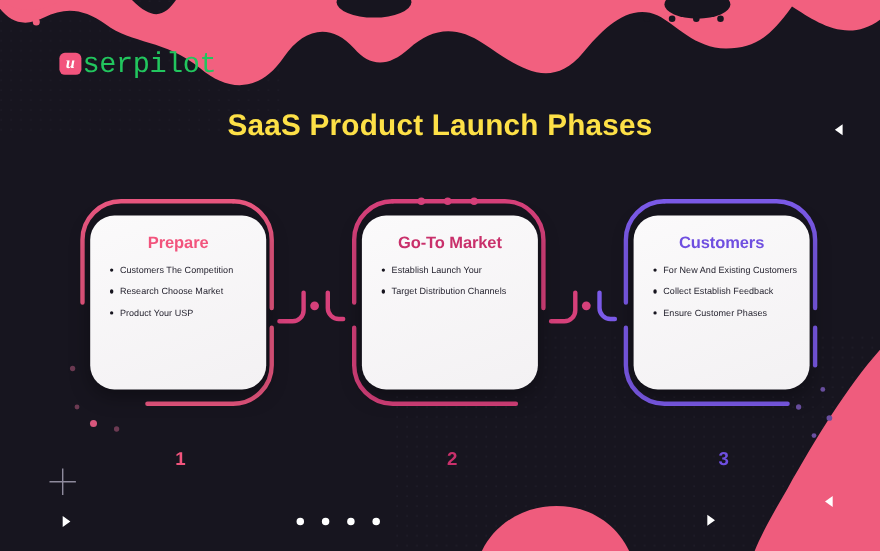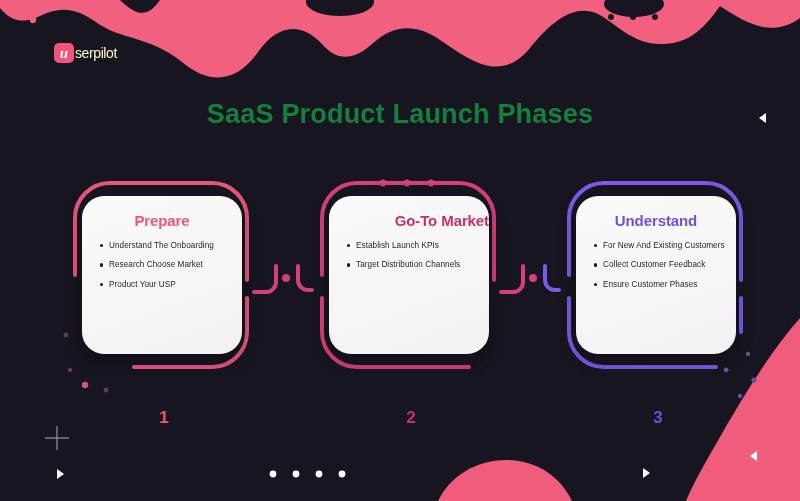--- a/index.html
+++ b/index.html
@@ -43,34 +43,35 @@
     color: #ffffff;
     font-family: "Liberation Serif", serif;
     font-style: italic;
     font-weight: bold;
     font-size: 15px;
     line-height: 20px;
     text-align: center;
     margin-right: 1px;
   }
   .logo-text {
-    color: #fef9c3;
-    font-size: 14px;
+    color: #22c55e;
+    font-size: 26px;
     letter-spacing: -0.4px;
     font-weight: 400;
+    font-family: Liberation Mono, monospace;
   }
 
   
   .page-title {
     position: absolute;
     left: 0;
     right: 0;
     top: 99px;
     text-align: center;
-    color: #15803d;
+    color: #fde047;
     font-size: 27px;
     font-weight: bold;
     letter-spacing: 0.2px;
     z-index: 6;
   }
 
   
   #phases {
     position: absolute;
     left: 0;
@@ -291,63 +292,63 @@
       <div class="ring">
         <svg viewBox="0 0 178 190" aria-hidden="true">
           <path d="M140,3 L38,3 A35,35 0 0 0 3,38 L3,95" fill="none" stroke="#e8567f" stroke-width="4" stroke-linecap="round"></path>
           <path d="M140,3 A35,35 0 0 1 175,38 L175,100" fill="none" stroke="#e8567f" stroke-width="4" stroke-linecap="round"></path>
           <path d="M175,118 L175,152 A35,35 0 0 1 140,187 L62,187" fill="none" stroke="#e8567f" stroke-width="4" stroke-linecap="round"></path>
         </svg>
       </div>
       <div class="card">
         <div class="card-title" style="color: rgb(242, 84, 125);">Prepare</div>
         <ul class="bullets">
-          <li>Understand The Onboarding</li>
+          <li>Customers The Competition</li>
           <li>Research Choose Market</li>
           <li>Product Your USP</li>
         </ul>
       </div>
       <div class="step-number" style="color: rgb(242, 84, 125);">1</div>
     </div>
 
     <div class="phase p1">
       <div class="ring">
         <svg viewBox="0 0 178 190" aria-hidden="true">
           <path d="M38,3 L140,3 A35,35 0 0 1 175,38 L175,100" fill="none" stroke="#d6407a" stroke-width="4" stroke-linecap="round"></path>
           <path d="M38,3 A35,35 0 0 0 3,38 L3,95" fill="none" stroke="#d6407a" stroke-width="4" stroke-linecap="round"></path>
           <path d="M3,118 L3,152 A35,35 0 0 0 38,187 L150,187" fill="none" stroke="#d6407a" stroke-width="4" stroke-linecap="round"></path>
           <circle cx="64" cy="3" r="3.4" fill="#d6407a"></circle>
           <circle cx="88" cy="3" r="3.4" fill="#d6407a"></circle>
           <circle cx="112" cy="3" r="3.4" fill="#d6407a"></circle>
         </svg>
       </div>
       <div class="card">
-        <div class="card-title" style="color: rgb(201, 48, 107); text-align: right;">Go-To Market</div>
+        <div class="card-title" style="color: rgb(201, 48, 107);">Go-To Market</div>
         <ul class="bullets">
-          <li>Establish Launch KPIs</li>
+          <li>Establish Launch Your</li>
           <li>Target Distribution Channels</li>
         </ul>
       </div>
       <div class="step-number" style="color: rgb(201, 48, 107);">2</div>
     </div>
 
     <div class="phase p2">
       <div class="ring">
         <svg viewBox="0 0 178 190" aria-hidden="true">
           <path d="M38,3 L140,3 A35,35 0 0 1 175,38 L175,100" fill="none" stroke="#7b5ae8" stroke-width="4" stroke-linecap="round"></path>
           <path d="M38,3 A35,35 0 0 0 3,38 L3,95" fill="none" stroke="#7b5ae8" stroke-width="4" stroke-linecap="round"></path>
           <path d="M3,118 L3,152 A35,35 0 0 0 38,187 L150,187" fill="none" stroke="#7b5ae8" stroke-width="4" stroke-linecap="round"></path>
           <path d="M175,118 L175,152" fill="none" stroke="#7b5ae8" stroke-width="4" stroke-linecap="round"></path>
         </svg>
       </div>
       <div class="card">
-        <div class="card-title" style="color: rgb(111, 79, 224);">Understand</div>
+        <div class="card-title" style="color: rgb(111, 79, 224);">Customers</div>
         <ul class="bullets">
           <li>For New And Existing Customers</li>
-          <li>Collect Customer Feedback</li>
+          <li>Collect Establish Feedback</li>
           <li>Ensure Customer Phases</li>
         </ul>
       </div>
       <div class="step-number" style="color: rgb(111, 79, 224);">3</div>
     </div>
 
   </div>
 </div>
 
 </body></html>

